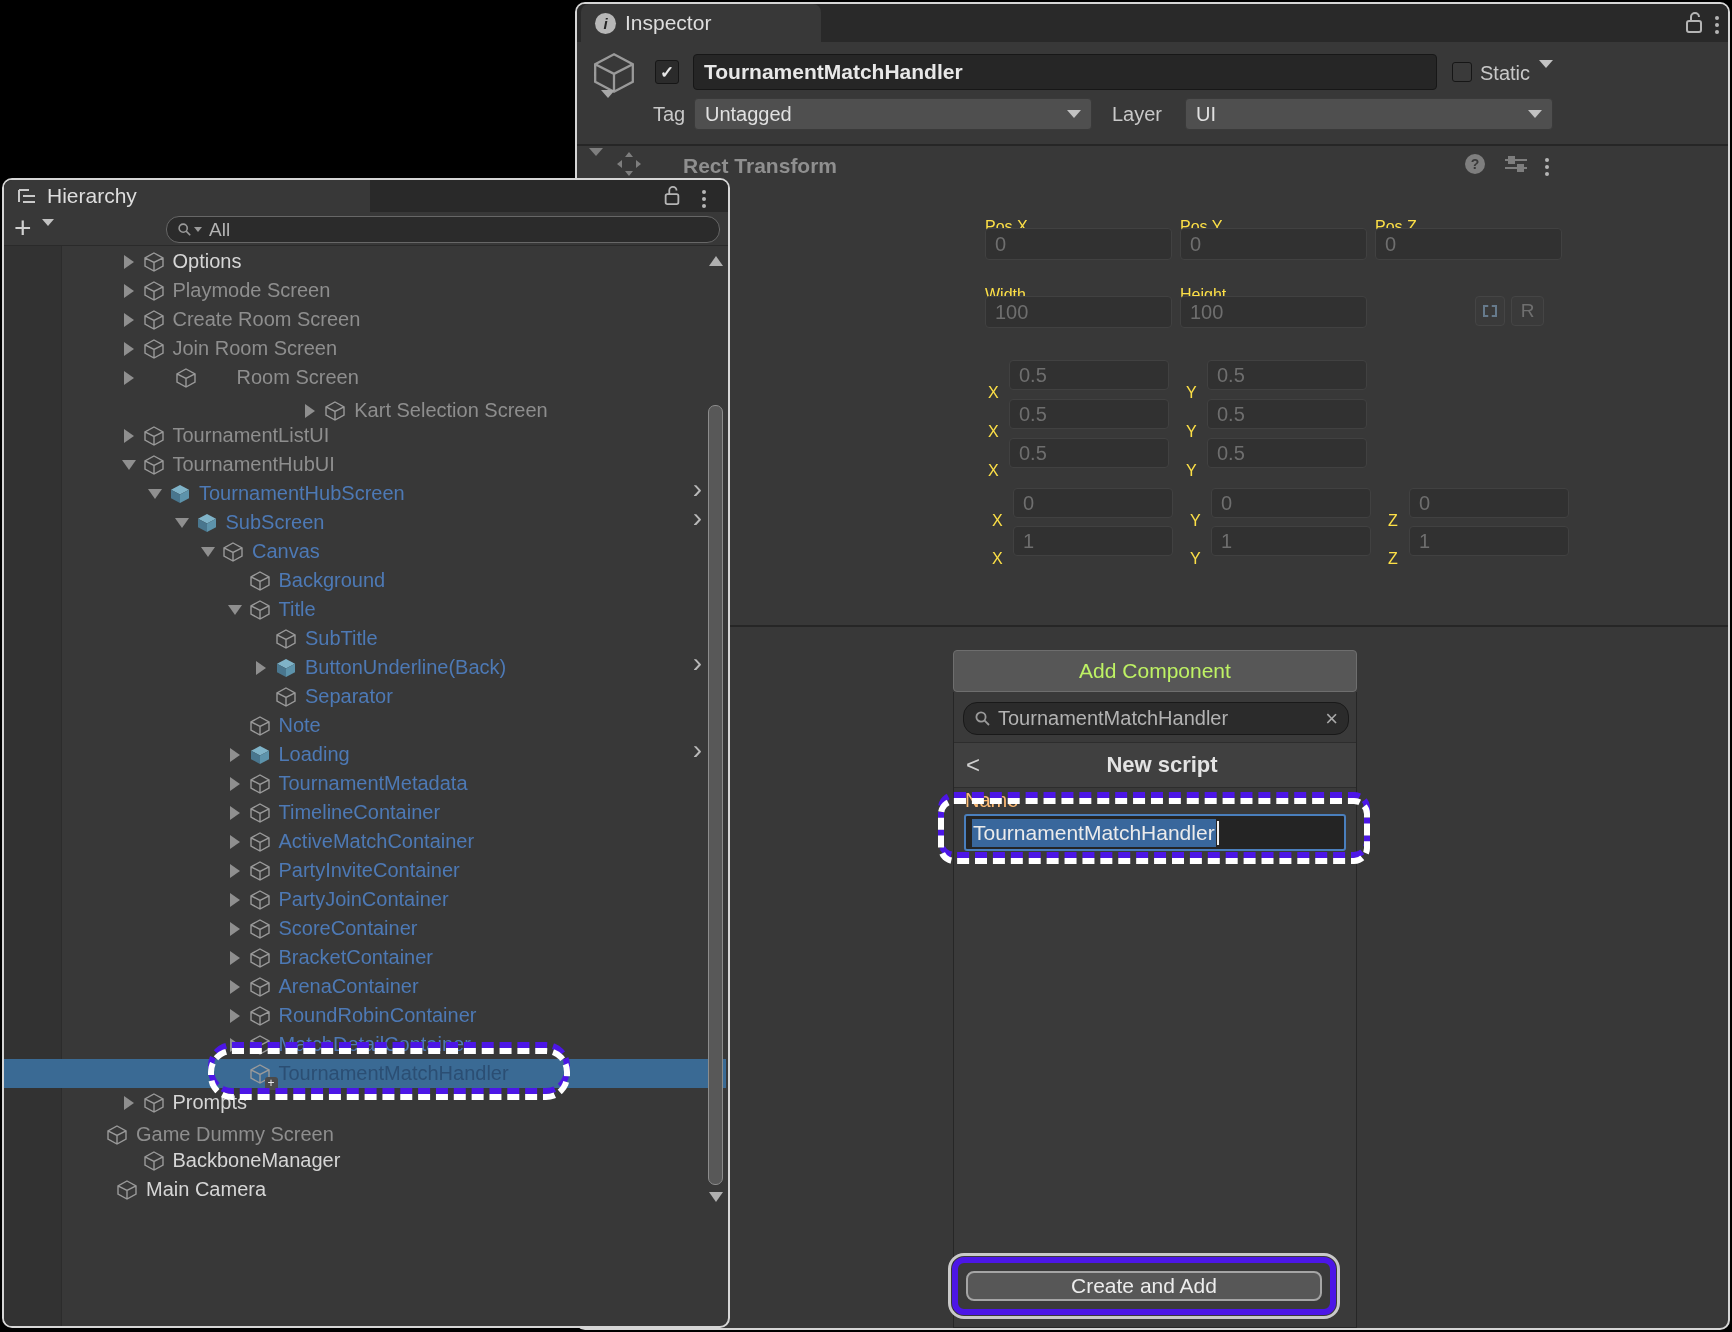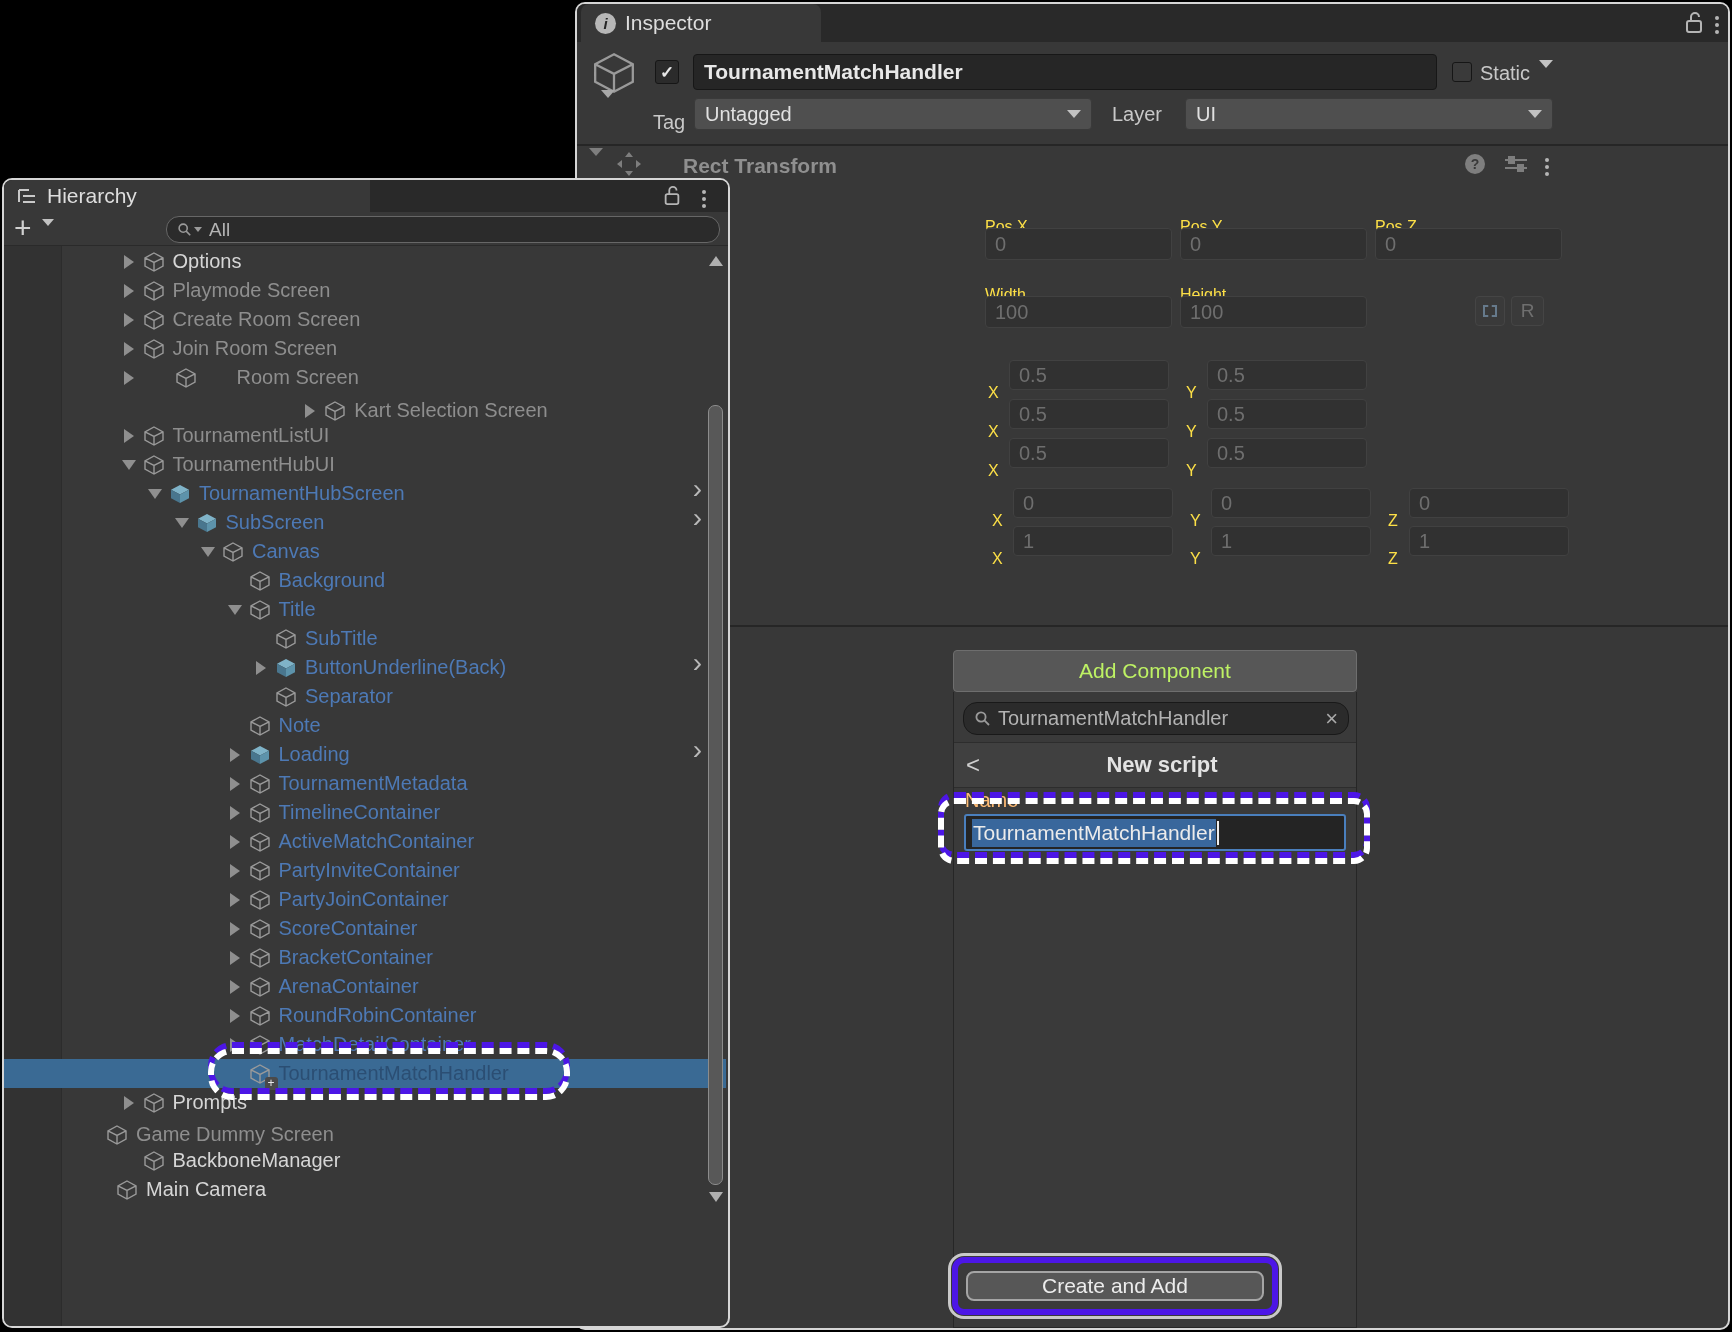--- a/index.html
+++ b/index.html
@@ -101,21 +101,21 @@
     </span>
     <span class="abs" style="left:24px;top:94px;"><span class="caret-down" style="border-top-color:#a8a8a8;"></span></span>
     <div class="chk abs" style="left:78px;top:56px;width:24px;height:24px;font-size:17px;">✓</div>
     <div class="abs" style="left:116px;top:50px;width:744px;height:36px;background:#262626;border:1px solid #171717;border-radius:4px;display:flex;align-items:center;padding-left:10px;font-size:21px;color:#e8e8e8;font-weight:bold;">
       <span>TournamentMatchHandler</span>
     </div>
     <div class="chk abs" style="left:875px;top:58px;width:20px;height:20px;background:#3a3a3a;"></div>
     <span class="hdr-lbl" style="left:903px;top:58px;">Static</span>
     <span class="abs" style="left:962px;top:64px;"><span class="caret-down"></span></span>
 
-    <span class="hdr-lbl" style="left:76px;top:107px;">Tag</span>
+    <span class="hdr-lbl" style="left:76px;top:99px;">Tag</span>
     <div class="drop" style="left:117px;top:94px;width:398px;height:32px;">
       <span class="grow">Untagged</span>
       <span class="caret-down"></span>
     </div>
     <span class="hdr-lbl" style="left:535px;top:99px;">Layer</span>
     <div class="drop" style="left:608px;top:94px;width:368px;height:32px;">
       <span class="grow">UI</span>
       <span class="caret-down"></span>
     </div>
 
@@ -214,21 +214,21 @@
       <div class="name-inp" style="left:10px;top:122px;width:382px;height:37px;">
         <span class="sel-text">TournamentMatchHandler</span>
         <span class="caret-bar"></span>
       </div>
 
       <div class="dash-wrap" style="left:-16px;top:106px;width:432px;height:66px;">
         <div class="dash-p"></div>
           <div class="dash-w"></div>
       </div>
 
-      <div class="ring1" style="left:-6px;top:561px;width:334px;height:66px;">
+      <div class="ring1" style="left:-6px;top:561px;width:392px;height:66px;">
         <div class="ring2">
           <div class="cbtn">
             <span>Create and Add</span>
           </div>
         </div>
       </div>
     </div>
   </section>
 
   <section class="win" id="hierarchy-win">

